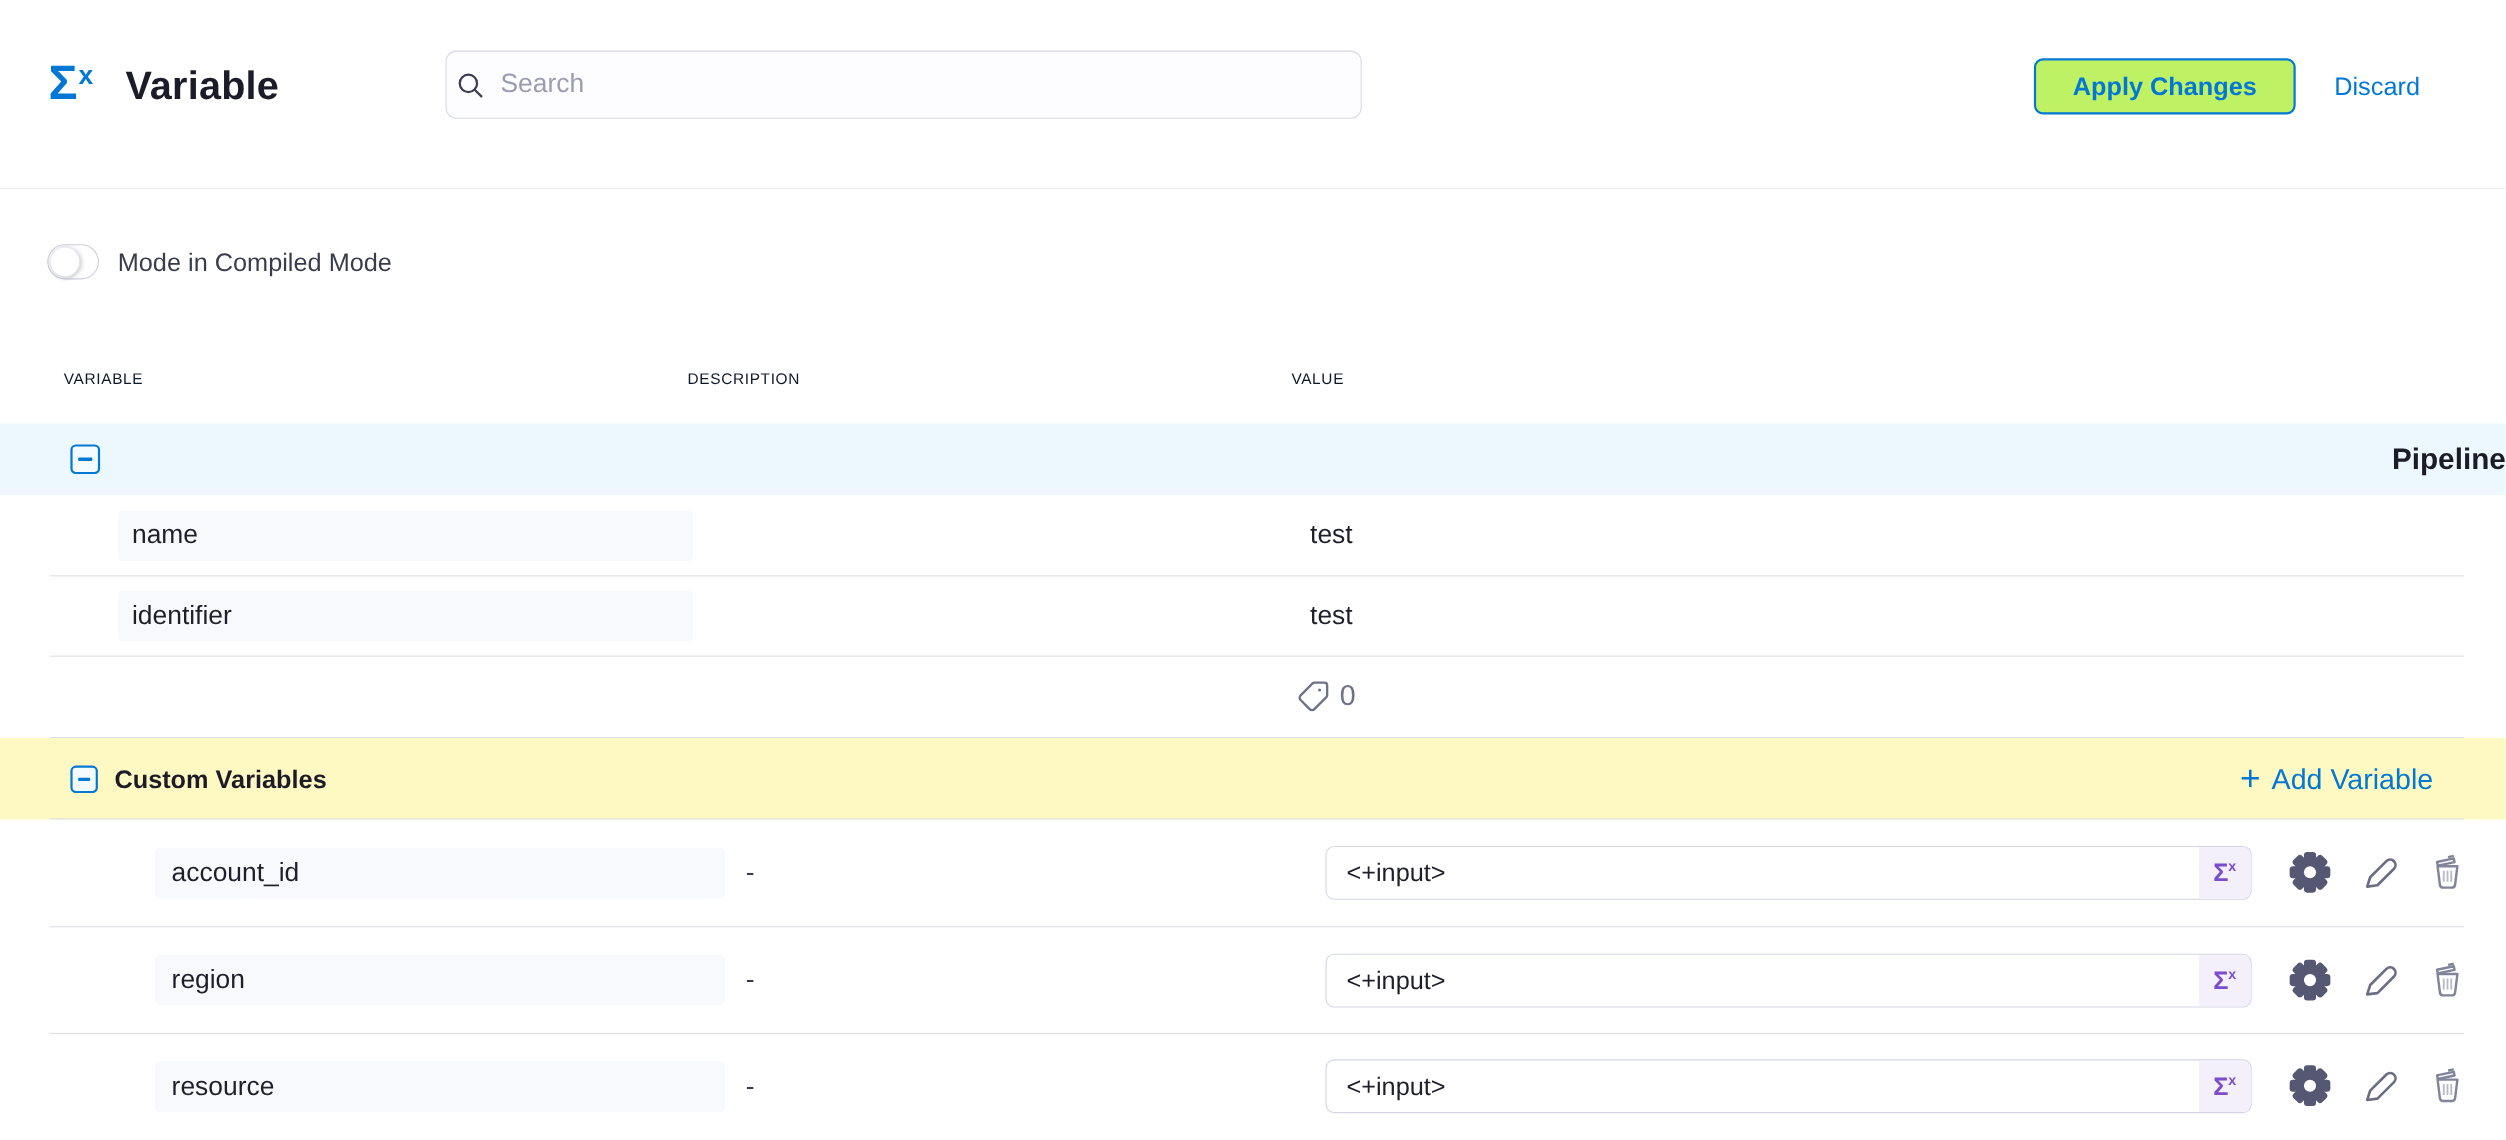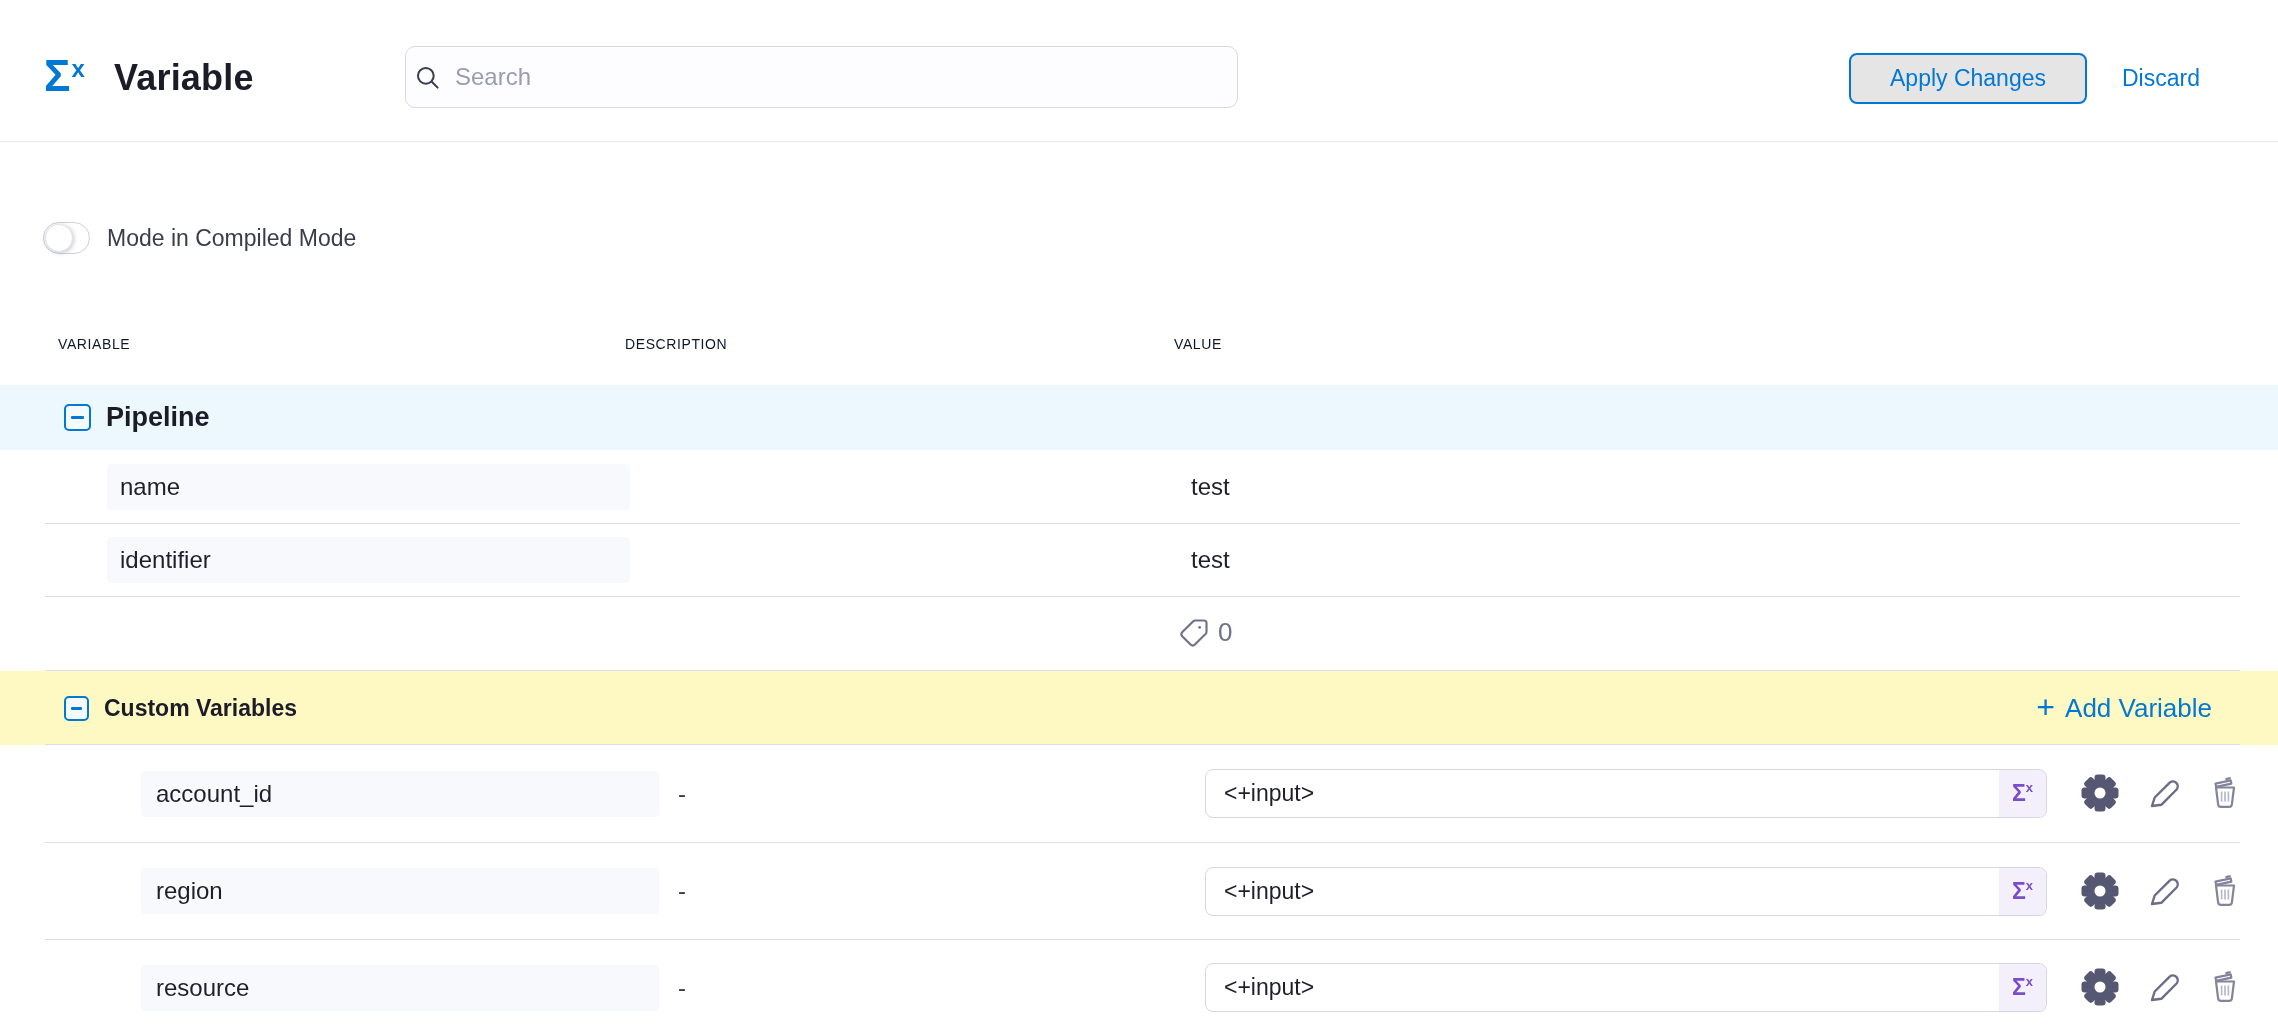--- a/index.html
+++ b/index.html
@@ -1,45 +1,45 @@
 <!DOCTYPE html>
 <html><head>
 <meta charset="utf-8">
 <style>
   * { margin:0; padding:0; box-sizing:border-box; }
   html,body { background:#ffffff; }
   body { font-family:"Liberation Sans", sans-serif; }
   #screen { position:relative; width:2278px; height:1036px; background:#fff; overflow:hidden; }
 
   
-  .topbar { position:absolute; left:0; top:0; width:2278px; height:142px; background:#fff; border-bottom:1px solid #e9eaf1; }
+  .topbar { position:absolute; left:0; top:0; width:2278px; height:172px; background:#fff; border-bottom:1px solid #e9eaf1; }
   .brand { position:absolute; left:44px; top:52px; color:#0278d5; font-weight:700; }
   .brand .sg { font-size:44px; line-height:48px; }
   .brand .sgx { font-size:24px; position:relative; top:-14px; left:1px; font-weight:700; }
   .page-title { position:absolute; left:114px; top:52px; font-size:36px; font-weight:700; color:#1c1c28; line-height:52px; letter-spacing:.2px; }
 
   .search-box { position:absolute; left:405px; top:46px; width:833px; height:62px; background:#fdfdff; border:1px solid #d7d9e4; border-radius:10px; display:flex; align-items:center; padding-left:8px; gap:14px; }
   .search-box input { flex:1; border:none; outline:none; background:transparent; font-family:"Liberation Sans",sans-serif; font-size:24px; color:#1f1f2c; height:100%; }
   .search-box input::placeholder { color:#9a9cb2; }
 
-  .apply-btn { position:absolute; left:1849px; top:53px; width:238px; height:51px; border:2px solid #0278d5; border-radius:8px; background:#e5e5e5; color:#0278d5; font-size:23px; font-weight:400; display:flex; align-items:center; justify-content:center; cursor:pointer; }
+  .apply-btn { position:absolute; left:1849px; top:53px; width:238px; height:51px; border:2px solid #0278d5; border-radius:8px; background:#bef264; color:#0278d5; font-size:23px; font-weight:700; display:flex; align-items:center; justify-content:center; cursor:pointer; }
   .discard-btn { position:absolute; left:2122px; top:53px; height:51px; line-height:51px; color:#0278d5; font-size:23px; font-weight:500; cursor:pointer; }
 
   
   .toggle { position:absolute; left:43px; top:222px; width:47px; height:32px; border:1px solid #ced0dd; border-radius:16px; background:#fff; cursor:pointer; }
   .toggle .knob { position:absolute; left:1px; top:1px; width:28px; height:28px; border-radius:50%; background:#fff; border:1px solid #e2e3ec; box-shadow:1px 1px 4px rgba(96,97,112,.35); }
   .toggle-label { position:absolute; left:107px; top:222px; height:32px; line-height:32px; font-size:23px; color:#3a3b4d; }
 
   
   .colhead { position:absolute; top:336px; font-size:14px; font-weight:400; color:#0f172a; letter-spacing:.6px; }
   .ch-var { left:58px; } .ch-desc { left:625px; } .ch-val { left:1174px; }
 
   
   .section-row { position:absolute; left:0; width:2278px; display:flex; align-items:center; padding-left:64px; }
-  .sec-pipeline { top:385px; height:65px; background:#ecf8fe; }
+  .sec-pipeline { top:385px; height:65px; background:#ecf8fe;justify-content:space-between; }
   .sec-custom { top:671px; height:74px; background:#fef9c3; }
   .collapse-box { width:27px; height:27px; border:2px solid #0278d5; border-radius:5px; background:#f3fbff; display:flex; align-items:center; justify-content:center; flex:0 0 auto; cursor:pointer; }
   .collapse-box.sm { width:25px; height:25px; }
   .collapse-box .minus { width:13px; height:3px; background:#0278d5; border-radius:1px; }
   .collapse-box.sm .minus { width:11px; }
   .sec-title-lg { margin-left:15px; font-size:27px; font-weight:700; color:#1c1c28; }
   .sec-title-sm { margin-left:15px; font-size:23px; font-weight:600; color:#1c1c28; }
   .add-variable { position:absolute; right:66px; top:0; height:100%; display:flex; align-items:center; gap:10px; color:#0278d5; cursor:pointer; }
   .add-variable .plus { font-size:32px; font-weight:400; line-height:32px; position:relative; top:-1px; }
   .add-variable .lbl { font-size:26px; font-weight:500; }

